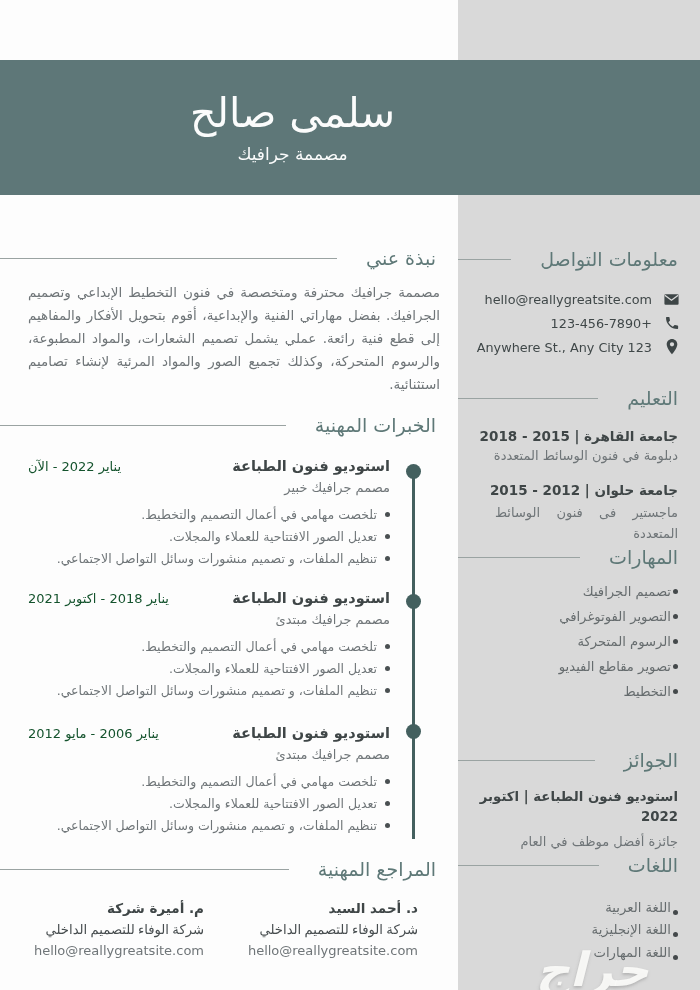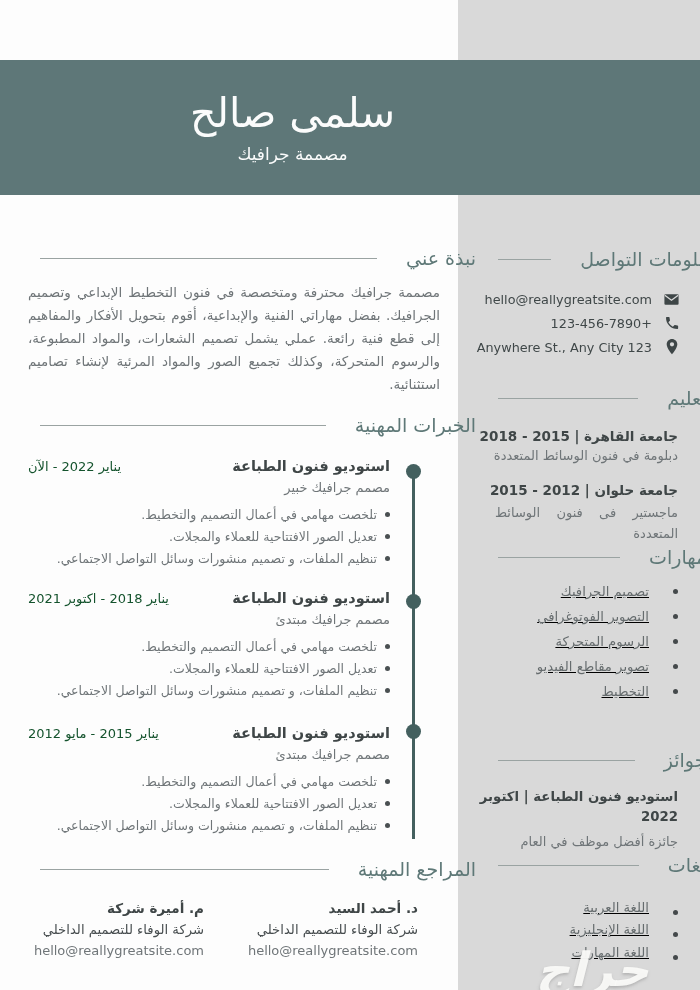--- a/index.html
+++ b/index.html
@@ -9,21 +9,21 @@
   }
   .sidebar-bg{position:absolute;left:458px;top:0;width:242px;height:990px;background:#d9d9d9;}
   .band{position:absolute;left:0;top:60px;width:700px;height:135px;background:#5e7778;}
   .header-text{
     position:absolute;left:0;top:60px;width:585px;height:135px;
     display:flex;flex-direction:column;align-items:center;justify-content:center;color:#fbfcfc;
   }
   .name{font-size:41px;line-height:1.1;font-weight:400;letter-spacing:1px;}
   .subtitle{font-size:17px;margin-top:7px;font-weight:400;}
 
-  .section-head{position:absolute;display:flex;align-items:center;gap:29px;height:26px;padding-left:40px;}
+  .section-head{position:absolute;display:flex;align-items:center;gap:29px;height:26px;}
   .main-head{left:0;width:436px;}
   .side-head{left:458px;width:220px;}
   .sh-title{color:#5e7877;font-size:19px;white-space:nowrap;}
   .sh-rule{flex:1;height:1px;background:#9aa3a2;}
 
   .about{
     position:absolute;left:28px;top:281px;width:412px;margin:0;
     font-size:13.5px;line-height:23px;color:#6f7578;text-align:justify;
   }
 
@@ -36,36 +36,36 @@
   .jdate{font-size:13px;color:#14532d;}
   .role{font-size:13px;color:#6f7578;margin-top:6px;}
   .jbullets{margin-top:9px;}
   .jb-row{display:flex;align-items:flex-start;gap:8px;min-height:22px;}
   .jb-dot{flex:none;width:5px;height:5px;border-radius:50%;background:#4a5052;margin-top:8px;}
   .jb-text{font-size:12.5px;line-height:22px;color:#6f7578;}
 
   .ref{position:absolute;top:898px;width:200px;text-align:right;}
   .ref-a{left:218px;} .ref-b{left:4px;}
   .ref-name{font-size:13.5px;font-weight:700;color:#3f4647;line-height:21px;}
-  .ref-co{font-size:13.2px;color:#474d4f;line-height:21px;}
+  .ref-co{font-size:13.2px;color:#474d4f;line-height:21px;font-family:Liberation Serif, serif;}
   .ref-email{font-size:13px;color:#6f7578;line-height:21px;}
 
   .contact-list{position:absolute;left:470px;top:287px;width:210px;}
   .c-row{display:flex;align-items:center;gap:11px;height:24px;justify-content:flex-start;}
   .c-icon{flex:none;width:17px;height:17px;display:flex;align-items:center;justify-content:center;}
   .c-icon svg{display:block;}
   .c-text{font-size:12.8px;color:#3f4748;}
 
   .edu{position:absolute;left:470px;width:208px;}
   .edu-title{font-size:13.5px;font-weight:700;color:#3f4647;line-height:20px;}
   .edu-degree{font-size:13px;color:#6f7578;line-height:20px;}
   .edu-degree-justify{width:183px;text-align:justify;line-height:21px;margin-top:2px;}
 
   .side-list{position:absolute;left:470px;width:208px;}
-  .s-row{display:flex;align-items:center;gap:24px;height:25px;padding-left:0;text-decoration:underline;}
+  .s-row{display:flex;align-items:center;gap:2px;height:25px;padding-left:0;}
   .s-row.lang{height:22.5px;align-items:flex-end;}
   .s-dot{flex:none;width:5px;height:5px;border-radius:50%;background:#44494b;}
   .s-text{font-size:13.2px;color:#666c6e;}
 
   .award{position:absolute;left:470px;top:787px;width:208px;}
   .award-title{font-size:13.3px;font-weight:700;color:#3f4647;line-height:20px;}
   .award-desc{font-size:13px;color:#6f7578;line-height:20px;margin-top:5px;}
 
   .watermark{
     position:absolute;left:540px;top:942px;font-size:47px;font-weight:700;
@@ -142,21 +142,21 @@
       <div class="jb-row">
           <span class="jb-dot"></span>
           <span class="jb-text">تنظيم الملفات، و تصميم منشورات وسائل التواصل الاجتماعي.</span>
         </div>
     </div>
   </div>
 
   <div class="job" style="top:725px">
     <div class="job-head">
       <span class="company">استوديو فنون الطباعة</span>
-      <span class="jdate">يناير 2015 - مايو 2012</span>
+      <span class="jdate">يناير 2006 - مايو 2012</span>
     </div>
     <div class="role">مصمم جرافيك مبتدئ</div>
     <div class="jbullets">
       <div class="jb-row">
           <span class="jb-dot"></span>
           <span class="jb-text">تلخصت مهامي في أعمال التصميم والتخطيط.</span>
         </div>
       <div class="jb-row">
           <span class="jb-dot"></span>
           <span class="jb-text">تعديل الصور الافتتاحية للعملاء والمجلات.</span>

